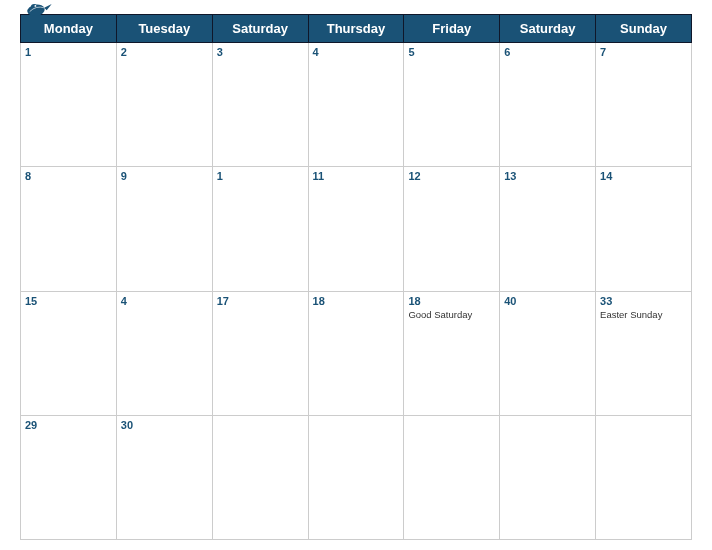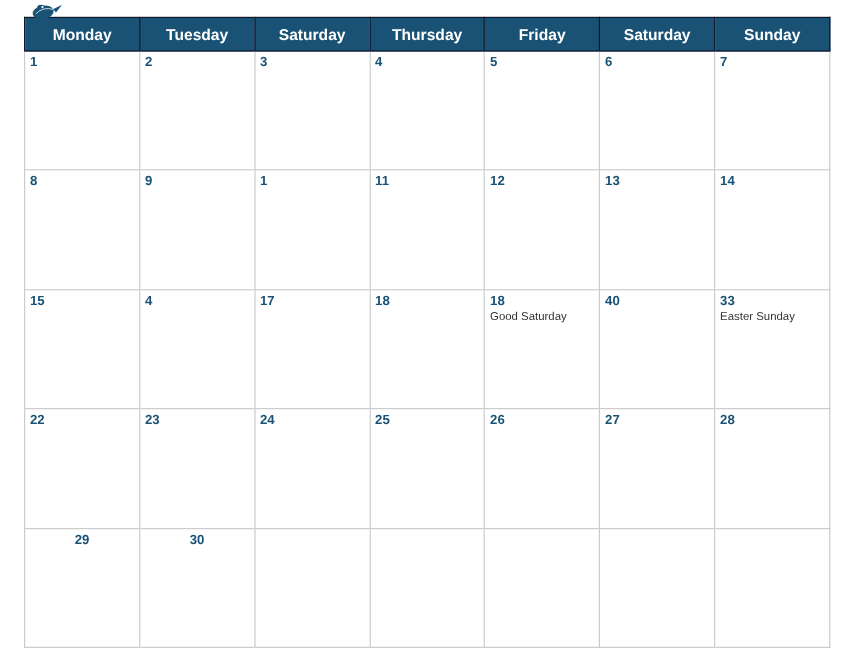--- a/index.html
+++ b/index.html
@@ -100,21 +100,20 @@
       display: block;
       margin-top: 2px;
     }
 
     .week-row td {
       height: 78px;
     }
 
     .last-row td {
       height: 78px;
-      text-align: center;
     }
   </style>
 </head>
 <body>
 
 <div class="header-top">
   <div class="logo">
     <svg class="logo-bird" viewBox="0 0 50 35">
 
       <ellipse cx="25" cy="18" rx="14" ry="9" fill="#1a5276" transform="rotate(-10,25,18)"></ellipse>
@@ -208,43 +207,20 @@
           <span class="holiday-label">Good Saturday</span>
         </td>
         <td>
           <span class="day-number">40</span>
         </td>
         <td>
           <span class="day-number">33</span>
           <span class="holiday-label">Easter Sunday</span>
         </td>
       </tr>
-      <tr class="week-row">
-        <td>
-          <span class="day-number">22</span>
-        </td>
-        <td>
-          <span class="day-number">23</span>
-        </td>
-        <td>
-          <span class="day-number">24</span>
-        </td>
-        <td>
-          <span class="day-number">25</span>
-        </td>
-        <td>
-          <span class="day-number">26</span>
-        </td>
-        <td>
-          <span class="day-number">27</span>
-        </td>
-        <td>
-          <span class="day-number">28</span>
-        </td>
-      </tr>
       <tr class="last-row">
         <td>
           <span class="day-number">29</span>
         </td>
         <td>
           <span class="day-number">30</span>
         </td>
         <td></td>
         <td></td>
         <td></td>

